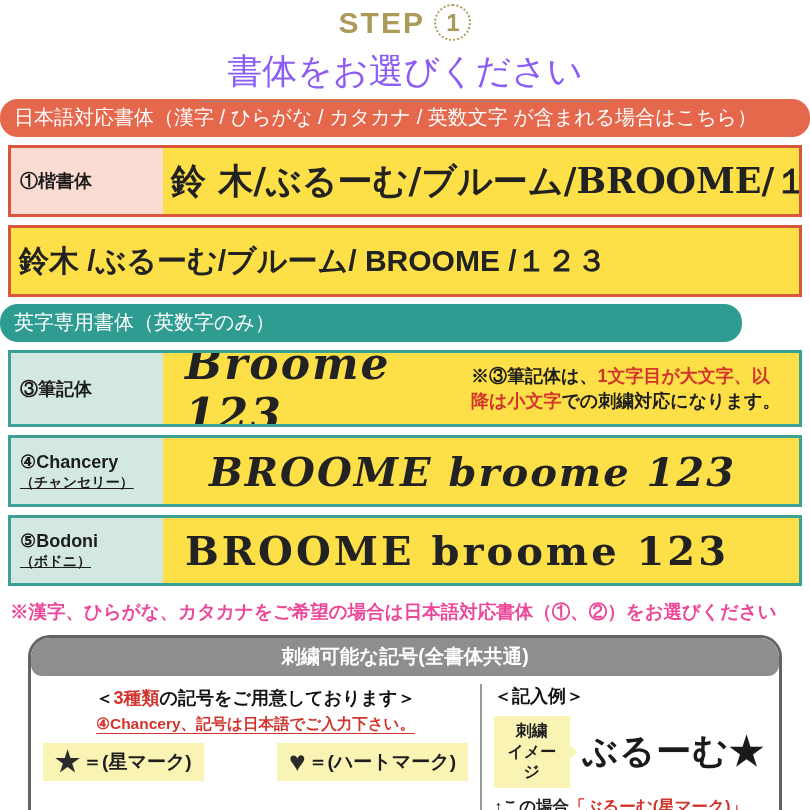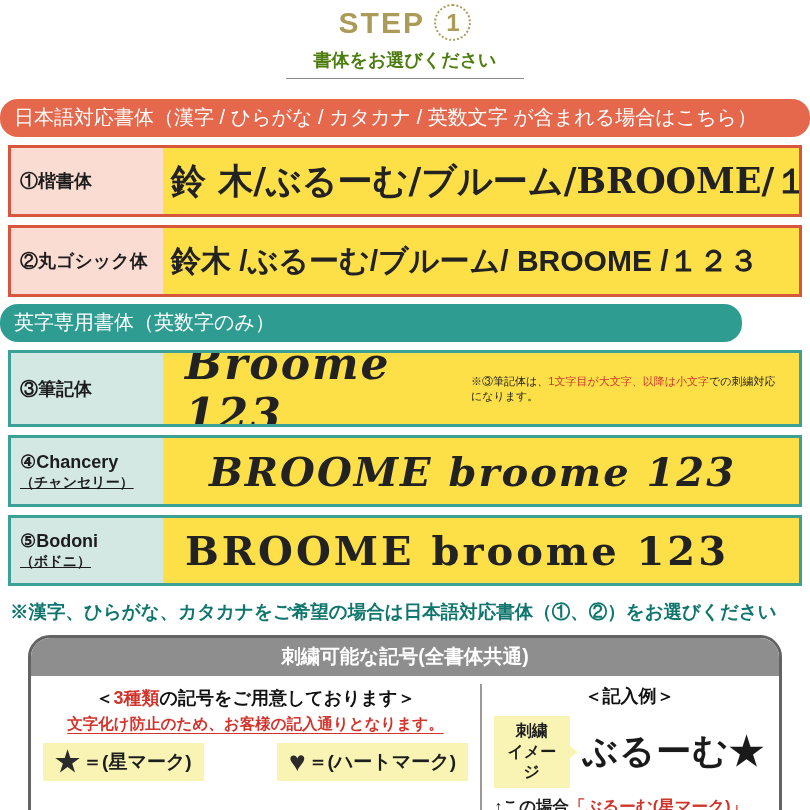--- a/index.html
+++ b/index.html
@@ -8,21 +8,21 @@
   .page { width:810px; height:810px; padding:4px 0 0 0; }
 
   
   .step-header { text-align:center; height:44px; }
   .step-label { display:inline-block; vertical-align:middle; color:#ac9a58;
     font-size:30px; font-weight:bold; letter-spacing:2px; }
   .step-circle { display:inline-flex; vertical-align:middle; width:37px; height:37px;
     margin-left:5px; border:2px dotted #ac9a58; border-radius:50%;
     align-items:center; justify-content:center; color:#ac9a58; font-size:24px; font-weight:bold; }
   .page-title-wrap { text-align:center; height:44px; }
-  .page-title { display:inline-block; font-size:18px; font-weight:bold; color:#4d7c0f;
+  .page-title { display:inline-block; font-size:35px; font-weight:normal; color:#8b5cf6;
     padding:0 28px 6px; border-bottom:1px solid #8a8a8a; }
 
   
   .banner { margin:7px 0 0 0; width:810px; color:#fff; font-weight:normal; font-size:20px;
     padding:5px 10px 6px 14px; border-radius:18px; }
   .banner.orange { background:#e5674c; }
   .banner.teal   { background:#2f9c92; width:742px; }
 
   
   .font-row { display:flex; align-items:stretch; margin:8px 8px 0 8px; background:#fde047; }
@@ -41,45 +41,45 @@
     white-space:nowrap; }
   .row3 { height:77px; }
   .row4 { height:72px;gap:24px; }
   .row5 { height:71px; }
   .sample-script { font-family:"DejaVu Serif", serif; font-style:italic; font-weight:bold;
     font-size:44px; letter-spacing:2px; flex:0 0 300px; padding-left:14px; }
   .sample-chancery { font-family:"DejaVu Serif", serif; font-style:italic; font-weight:600;
     font-size:40px; letter-spacing:2px; white-space:nowrap; padding-left:14px; }
   .sample-bodoni { font-family:"DejaVu Serif", serif; font-weight:600;
     font-size:40px; letter-spacing:3px; white-space:nowrap; padding-left:14px; }
-  .script-note { font-size:11px; font-weight:normal; line-height:1.35; color:#1d1d1d;
+  .script-note { font-size:18px; font-weight:bold; line-height:1.35; color:#1d1d1d;
     padding-right:18px; }
   .red { color:#d2342c; }
 
   
-  .notes { margin:12px 8px 0 10px; font-size:18.5px; font-weight:bold; color:#0f766e;
+  .notes { margin:12px 8px 0 10px; font-size:18.5px; font-weight:bold; color:#ec4899;
     line-height:1.5; }
 
   
   .symbols-box { margin:9px 28px 0 28px; border:3px solid #636363; border-radius:22px;
     overflow:hidden; background:#fff; }
   .symbols-header { background:#8e8e8e; color:#fff; text-align:center; font-size:19.5px;
-    font-weight:bold; padding:5px 0 6px; }
+    font-weight:bold; padding:5px 0 6px;border-radius:11px; }
   .symbols-body { display:flex; padding:8px 10px 10px 6px; }
   .symbols-left { flex:0 0 445px; border-right:2px solid #9a9a9a; padding:2px 8px 0 2px; }
   .symbols-right { flex:1; padding:0 4px 0 12px; }
   .symbols-heading { text-align:center; font-size:18px; font-weight:bold; color:#111; }
   .symbols-warning { text-align:center; font-size:15.5px; font-weight:bold; color:#d2342c;
     text-decoration:underline; text-underline-offset:4px; margin-top:4px; }
   .chip-row { display:flex; justify-content:space-between; margin-top:8px; padding:0 4px; }
   .chip { background:#f9f3b4; display:flex; align-items:center; justify-content:center;
     padding:5px 12px; font-size:19px; font-weight:bold; color:#1d1d1d; }
   .chip .glyph { font-size:28px; line-height:1; margin-right:3px; color:#2b2b2b; }
 
-  .example-heading { text-align:center; font-size:18px; font-weight:bold; color:#111; }
+  .example-heading { text-align:left; font-size:18px; font-weight:bold; color:#111; }
   .example-row { display:flex; align-items:center; margin-top:8px; }
   .example-tag { position:relative; background:#f9f3b4; font-size:16px; font-weight:bold;
     text-align:center; line-height:1.3; padding:5px 9px; color:#1d1d1d; }
   .example-tag::after { content:""; position:absolute; right:-8px; top:50%; margin-top:-6px;
     border-left:8px solid #f9f3b4; border-top:6px solid transparent; border-bottom:6px solid transparent; }
   .example-text { font-size:35px; font-weight:900; letter-spacing:1px; margin-left:13px;
     white-space:nowrap; color:#1a1a1a; }
   .example-note { margin-top:7px; font-size:16.5px; font-weight:bold; color:#1d1d1d; line-height:1.45; }
   .example-note .red-underline { color:#d2342c; text-decoration:underline; text-underline-offset:4px; }
 </style>
@@ -101,21 +101,20 @@
   <div class="banner orange">日本語対応書体（漢字 / ひらがな / カタカナ / 英数文字 が含まれる場合はこちら）</div>
 
   <div class="font-row orange">
     <div class="row-label">①楷書体</div>
     <div class="row-sample">
       <span class="sample-kaisho">鈴 木/ぶるーむ/ブルーム/BROOME/１２３</span>
     </div>
   </div>
 
   <div class="font-row orange">
-    <div class="row-label">②丸ゴシック体</div>
     <div class="row-sample">
       <span class="sample-marugo">鈴木 /ぶるーむ/ブルーム/ BROOME /１２３</span>
     </div>
   </div>
 
   <div class="banner teal">英字専用書体（英数字のみ）</div>
 
   <div class="font-row teal row3">
     <div class="row-label">③筆記体</div>
     <div class="row-sample">
@@ -151,21 +150,21 @@
   </div>
 
   <div class="symbols-box">
     <div class="symbols-header">刺繍可能な記号(全書体共通)</div>
     <div class="symbols-body">
 
       <div class="symbols-left">
         <div class="symbols-heading">
           <span>＜</span><span class="red">3種類</span><span>の記号をご用意しております＞</span>
         </div>
-        <div class="symbols-warning">文字化け防止のため、お客様の記入通りとなります。</div>
+        <div class="symbols-warning">④Chancery、記号は日本語でご入力下さい。</div>
         <div class="chip-row">
           <div class="chip">
             <span class="glyph">★</span>
             <span>＝(星マーク)</span>
           </div>
           <div class="chip">
             <span class="glyph">♥</span>
             <span>＝(ハートマーク)</span>
           </div>
         </div>

